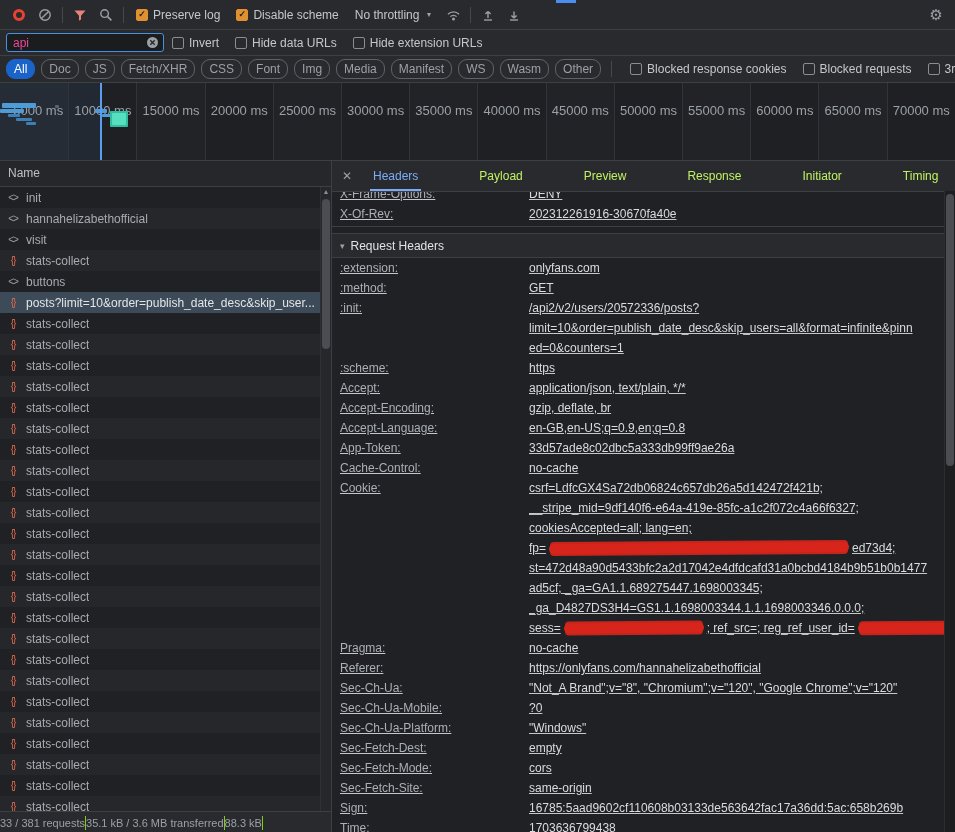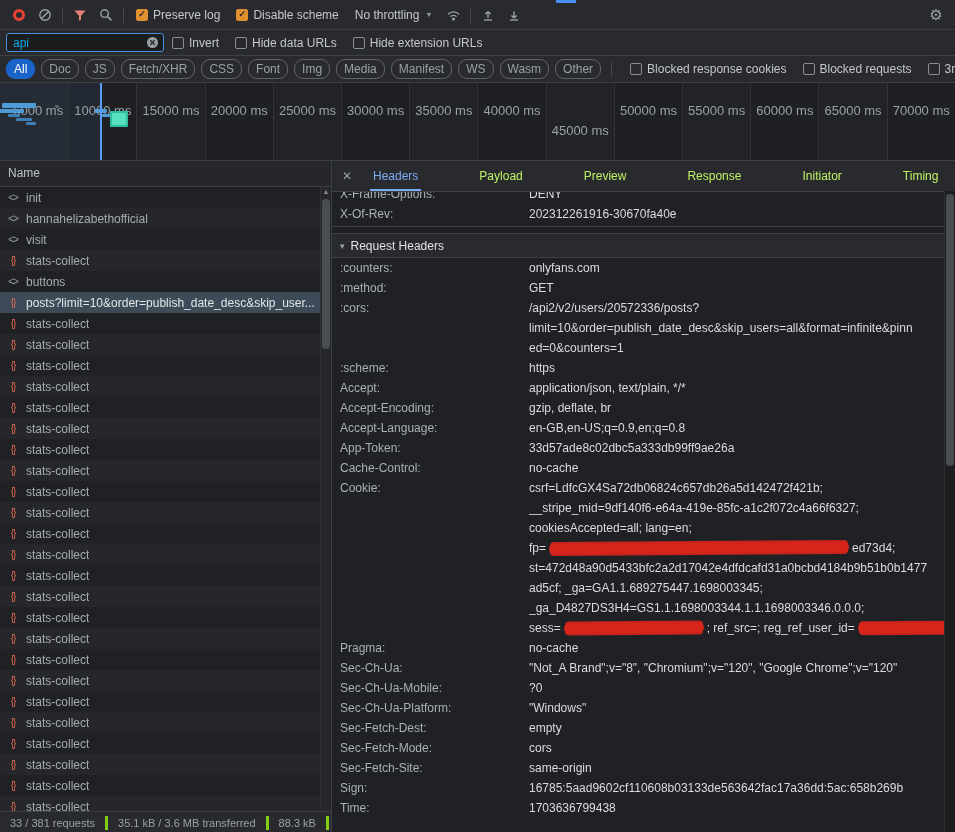--- a/index.html
+++ b/index.html
@@ -17,21 +17,21 @@
   .box.checked{background:#e0902e;border-color:#e0902e;color:#222327;font-size:9px;font-weight:bold;line-height:1;}
   .dropdown{display:flex;align-items:center;gap:6px;margin:0 8px;white-space:nowrap;}
   .caret{font-size:7px;color:#9aa0a6;}
   .spacer{flex:1;}
   .gear{font-size:15px;color:#9aa0a6;}
   .blue-strip{position:absolute;left:556px;top:0;width:20px;height:3px;background:#4b8df0;}
 
   
   .filterbar{display:flex;align-items:center;height:26px;background:#292a2d;border-bottom:1px solid #3c4043;padding:0 6px;box-sizing:border-box;}
   .finput{display:flex;align-items:center;justify-content:space-between;width:158px;height:19px;background:#1b1c1e;
-          border:1px solid #4a90e2;border-radius:3px;padding:0 4px 0 6px;color:#0ea5e9;box-sizing:border-box;flex:none;}
+          border:1px solid #4a90e2;border-radius:3px;padding:0 4px 0 6px;color:#ec4899;box-sizing:border-box;flex:none;}
 
   
   .typebar{display:flex;align-items:center;height:27px;background:#292a2d;border-bottom:1px solid #3c4043;padding:0 6px;gap:6px;box-sizing:border-box;}
   .pill{padding:2px 7px;border:1px solid #5f6368;border-radius:9px;color:#9aa0a6;white-space:nowrap;flex:none;}
   .pill.sel{background:#1a63c9;border-color:#1a63c9;color:#ffffff;}
 
   
   .overview{position:relative;height:77px;border-bottom:1px solid #3c4043;overflow:hidden;
             background:repeating-linear-gradient(to right,#222327 0 68.2px,#1f2023 68.2px 136.4px);}
   .gridline{position:absolute;top:0;bottom:0;width:1px;background:#32343a;}
@@ -49,33 +49,33 @@
   .row.alt{background:#26272b;}
   .row.selected{background:#3c4b57;color:#e2e6ea;}
   .ricon{width:14px;margin-left:6px;font-size:10px;flex:none;text-align:center;letter-spacing:-1px;}
   .ricon.script{color:#9aa0a6;}
   .ricon.xhr{color:#e0694f;}
   .rlabel{margin-left:6px;overflow:hidden;}
   .lscroll{position:absolute;right:0;top:26px;bottom:22px;width:10px;background:#26272a;border-left:1px solid #303134;}
   .lthumb{position:absolute;left:1px;right:1px;top:12px;height:150px;background:#4a4d51;border-radius:4px;}
   .sarrow{position:absolute;top:1px;left:0;right:0;text-align:center;font-size:7px;color:#8a8d91;}
   .statusbar{height:22px;background:#292a2d;border-top:1px solid #3c4043;display:flex;align-items:center;font-size:11px;color:#9aa0a6;flex:none;box-sizing:border-box;}
-  .sseg{padding:0 10px;border-right:3px solid #84cc16;height:14px;line-height:14px;white-space:nowrap;}
+  .sseg{padding:0 0;border-right:1px solid #84cc16;height:14px;line-height:14px;white-space:nowrap;}
 
   
   .right{flex:1;display:flex;flex-direction:column;position:relative;min-width:0;background:#202124;}
   .tabbar{height:30px;display:flex;align-items:stretch;border-bottom:1px solid #3c4043;background:#292a2d;flex:none;}
   .closex{width:30px;display:flex;align-items:center;justify-content:center;color:#9aa0a6;font-size:12px;flex:none;}
   .tab{display:flex;align-items:center;padding:0 11px;color:#bef264;position:relative;flex:none;}
   .tab.active{color:#7cacf8;}
   .tab.active::after{content:"";position:absolute;left:8px;right:8px;bottom:0;height:2px;background:#7cacf8;}
   .detail-body{flex:1;overflow:hidden;position:relative;}
   .cliprow{height:12px;overflow:hidden;}
   .cliprow .hrow{margin-top:-8px;}
-  .hrow{display:flex;line-height:20px;}
+  .hrow{display:flex;line-height:20px;text-decoration:underline;}
   .hname{width:197px;flex:none;padding-left:8px;color:#aab0b6;white-space:nowrap;overflow:hidden;box-sizing:border-box;}
   .hval{flex:1;color:#dadce0;min-width:0;}
   .vline{height:20px;white-space:nowrap;overflow:hidden;}
   .divider{height:0;border-top:1px solid #3c4043;margin-top:2px;}
   .secheader{margin-top:6px;height:25px;display:flex;align-items:center;gap:6px;background:#292a2d;
              border-top:1px solid #3c4043;border-bottom:1px solid #3c4043;padding-left:8px;color:#e0e2e5;box-sizing:border-box;}
   .tri{font-size:9px;color:#9aa0a6;}
   .redact{display:inline-block;height:10px;background:#d8251c;border-radius:6px;vertical-align:-1px;margin:0 3px;
           box-shadow:0 -3px 0 -1px rgba(216,37,28,.9),0 3px 0 -1px rgba(216,37,28,.9);transform:rotate(-.4deg);}
   .rscroll{position:absolute;right:0;top:30px;bottom:0;width:10px;background:#1d1e20;border-left:1px solid #2c2d30;}
@@ -214,21 +214,21 @@
         <span class="ticklabel" style="left: 272.8px;">20000 ms</span>
         <div class="gridline" style="left: 341px;"></div>
         <span class="ticklabel" style="left: 341px;">25000 ms</span>
         <div class="gridline" style="left: 409.2px;"></div>
         <span class="ticklabel" style="left: 409.2px;">30000 ms</span>
         <div class="gridline" style="left: 477.4px;"></div>
         <span class="ticklabel" style="left: 477.4px;">35000 ms</span>
         <div class="gridline" style="left: 545.6px;"></div>
         <span class="ticklabel" style="left: 545.6px;">40000 ms</span>
         <div class="gridline" style="left: 613.8px;"></div>
-        <span class="ticklabel" style="left: 613.8px; margin-top: 20px;">45000 ms</span>
+        <span class="ticklabel" style="left: 613.8px;">45000 ms</span>
         <div class="gridline" style="left: 682px;"></div>
         <span class="ticklabel" style="left: 682px;">50000 ms</span>
         <div class="gridline" style="left: 750.2px;"></div>
         <span class="ticklabel" style="left: 750.2px;">55000 ms</span>
         <div class="gridline" style="left: 818.4px;"></div>
         <span class="ticklabel" style="left: 818.4px;">60000 ms</span>
         <div class="gridline" style="left: 886.6px;"></div>
         <span class="ticklabel" style="left: 886.6px;">65000 ms</span>
         <div class="gridline" style="left: 954.8px;"></div>
         <span class="ticklabel" style="left: 954.8px;">70000 ms</span>
@@ -413,33 +413,33 @@
               </span>
             </div>
           </div>
         <div class="divider"></div>
         <div class="secheader">
           <span class="tri">▾</span>
           <span>Request Headers</span>
         </div>
         <div id="request-rows">
             <div class="hrow">
-              <span class="hname">:counters:</span>
+              <span class="hname">:extension:</span>
               <span class="hval">
                 <div class="vline">onlyfans.com</div>
               </span>
             </div>
             <div class="hrow">
               <span class="hname">:method:</span>
               <span class="hval">
                 <div class="vline">GET</div>
               </span>
             </div>
             <div class="hrow">
-              <span class="hname">:cors:</span>
+              <span class="hname">:init:</span>
               <span class="hval">
                 <div class="vline">/api2/v2/users/20572336/posts?</div>
                 <div class="vline">limit=10&amp;order=publish_date_desc&amp;skip_users=all&amp;format=infinite&amp;pinn</div>
                 <div class="vline">ed=0&amp;counters=1</div>
               </span>
             </div>
             <div class="hrow">
               <span class="hname">:scheme:</span>
               <span class="hval">
                 <div class="vline">https</div>
@@ -488,20 +488,26 @@
                 <div class="vline">sess=<span class="redact" style="width: 140px;"></span>; ref_src=; reg_ref_user_id=<span class="redact" style="width: 90px;"></span></div>
               </span>
             </div>
             <div class="hrow">
               <span class="hname">Pragma:</span>
               <span class="hval">
                 <div class="vline">no-cache</div>
               </span>
             </div>
             <div class="hrow">
+              <span class="hname">Referer:</span>
+              <span class="hval">
+                <div class="vline">https://onlyfans.com/hannahelizabethofficial</div>
+              </span>
+            </div>
+            <div class="hrow">
               <span class="hname">Sec-Ch-Ua:</span>
               <span class="hval">
                 <div class="vline">"Not_A Brand";v="8", "Chromium";v="120", "Google Chrome";v="120"</div>
               </span>
             </div>
             <div class="hrow">
               <span class="hname">Sec-Ch-Ua-Mobile:</span>
               <span class="hval">
                 <div class="vline">?0</div>
               </span>

